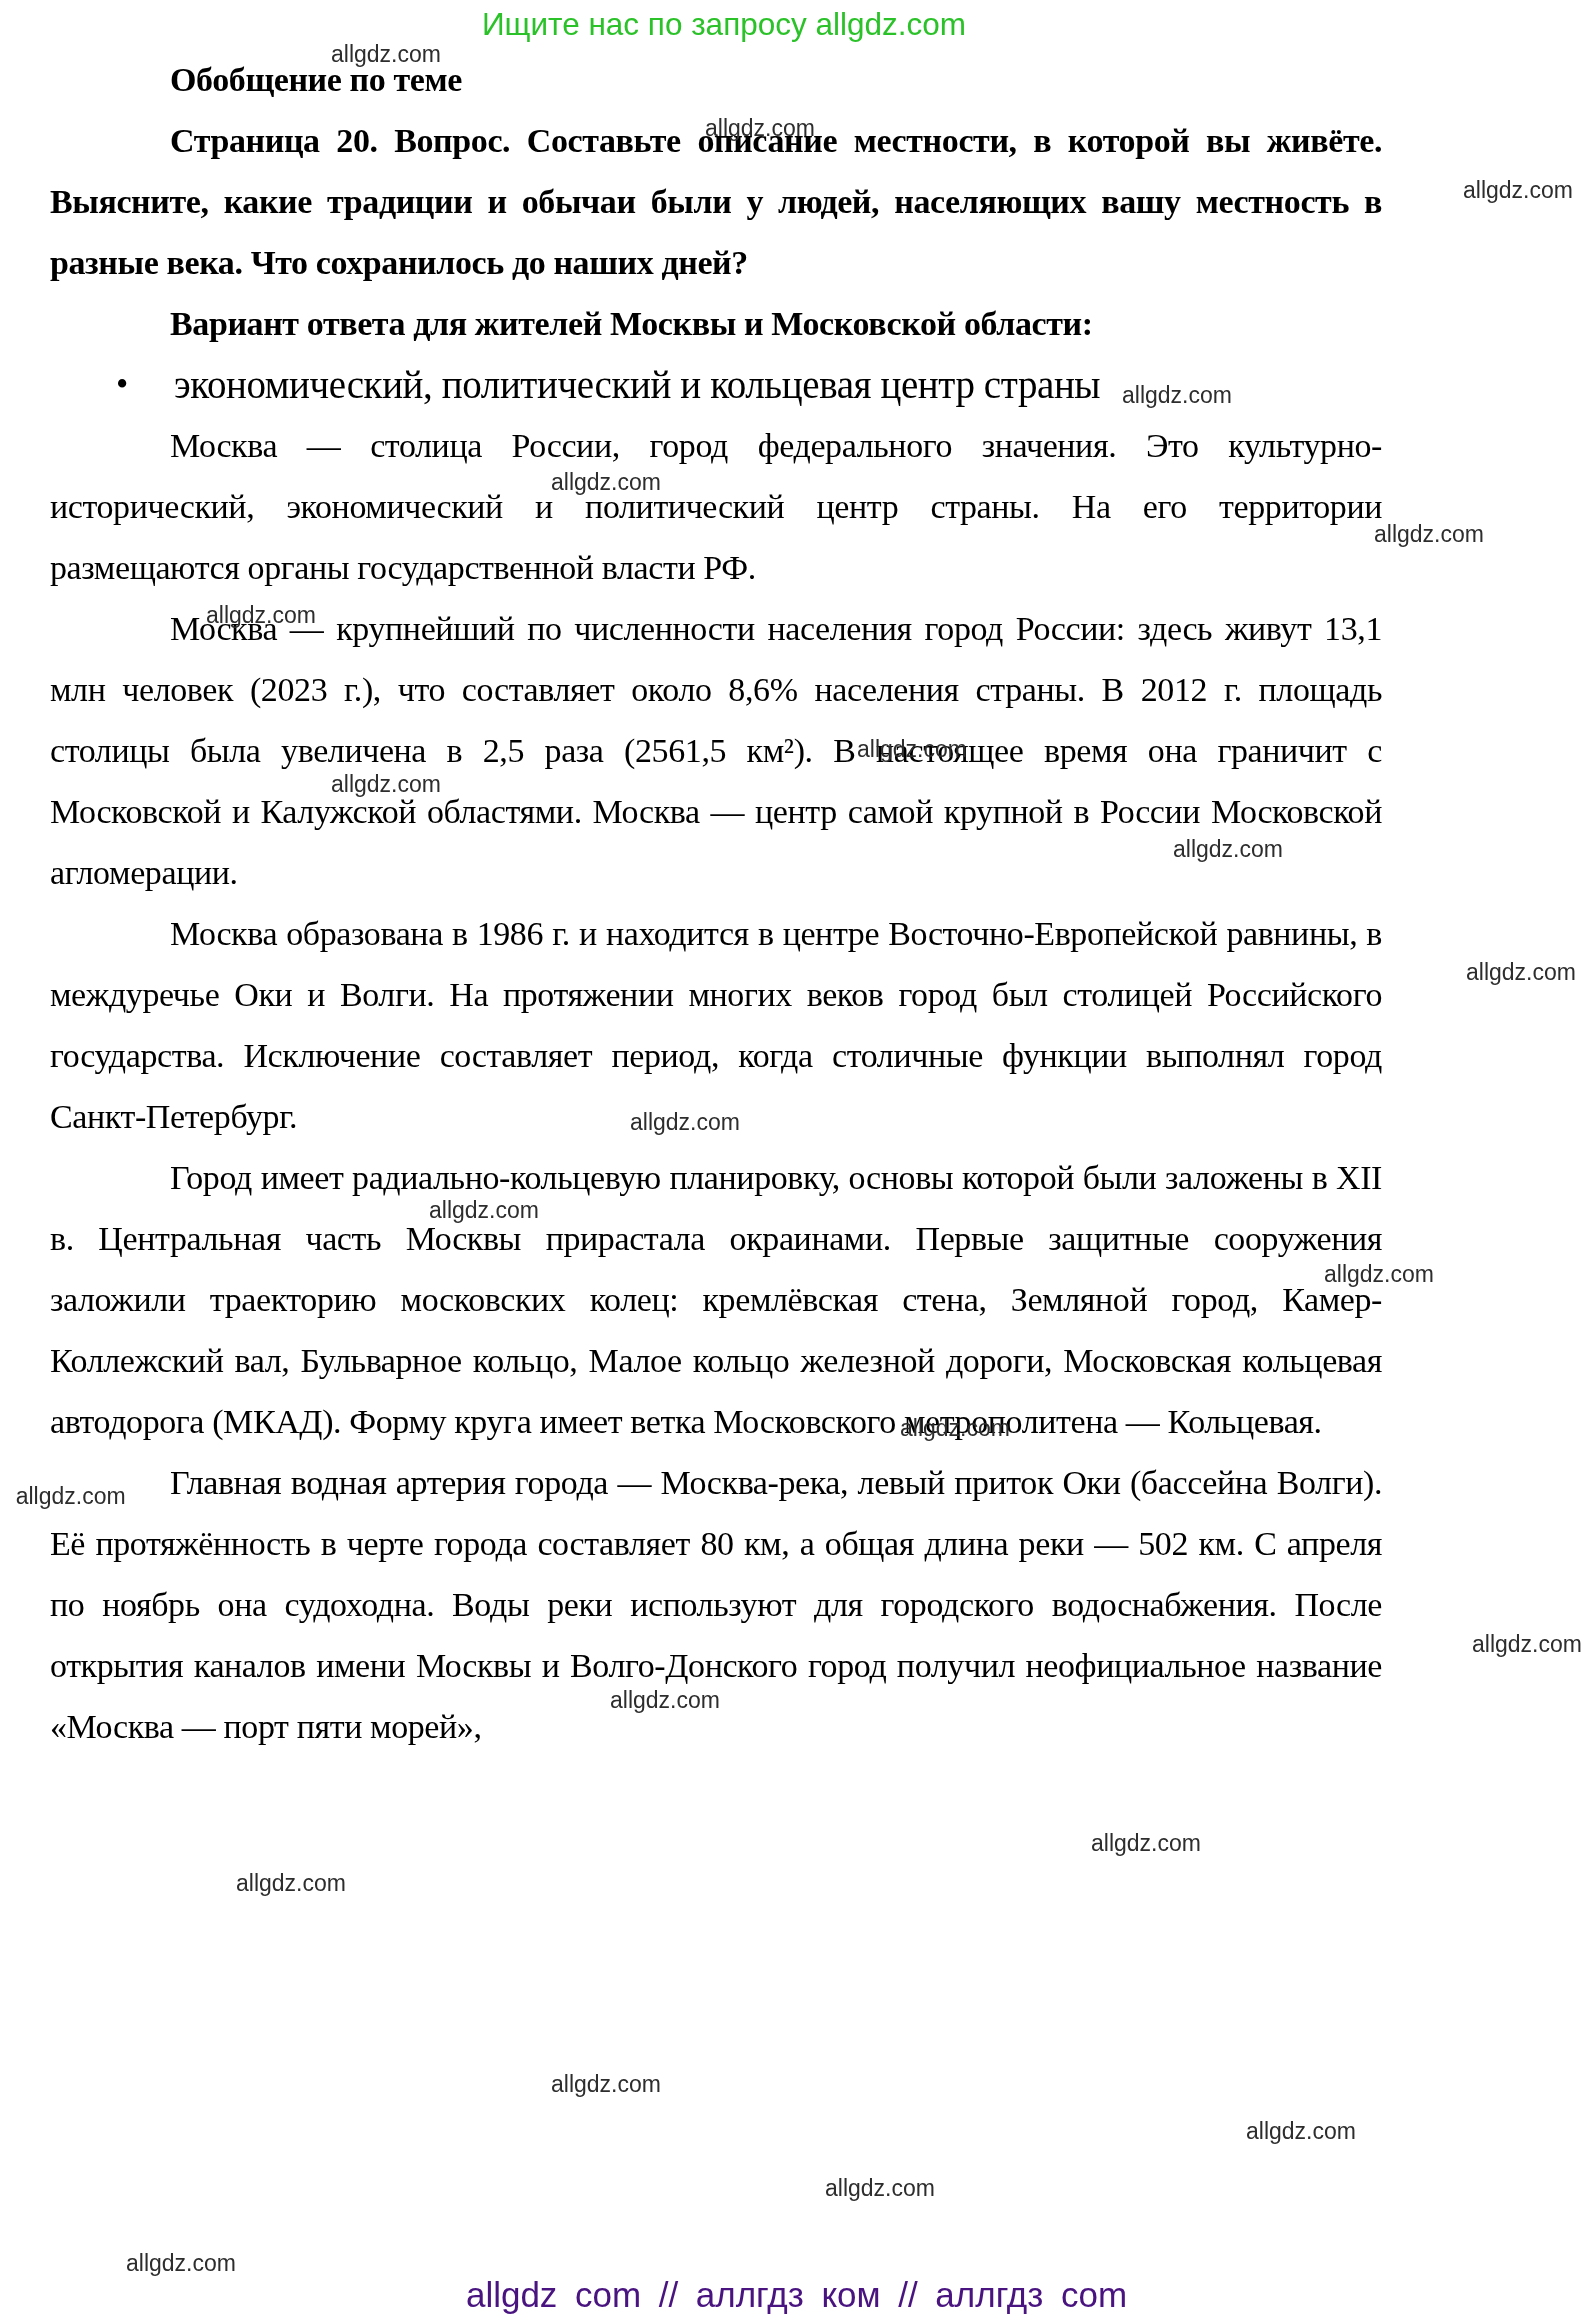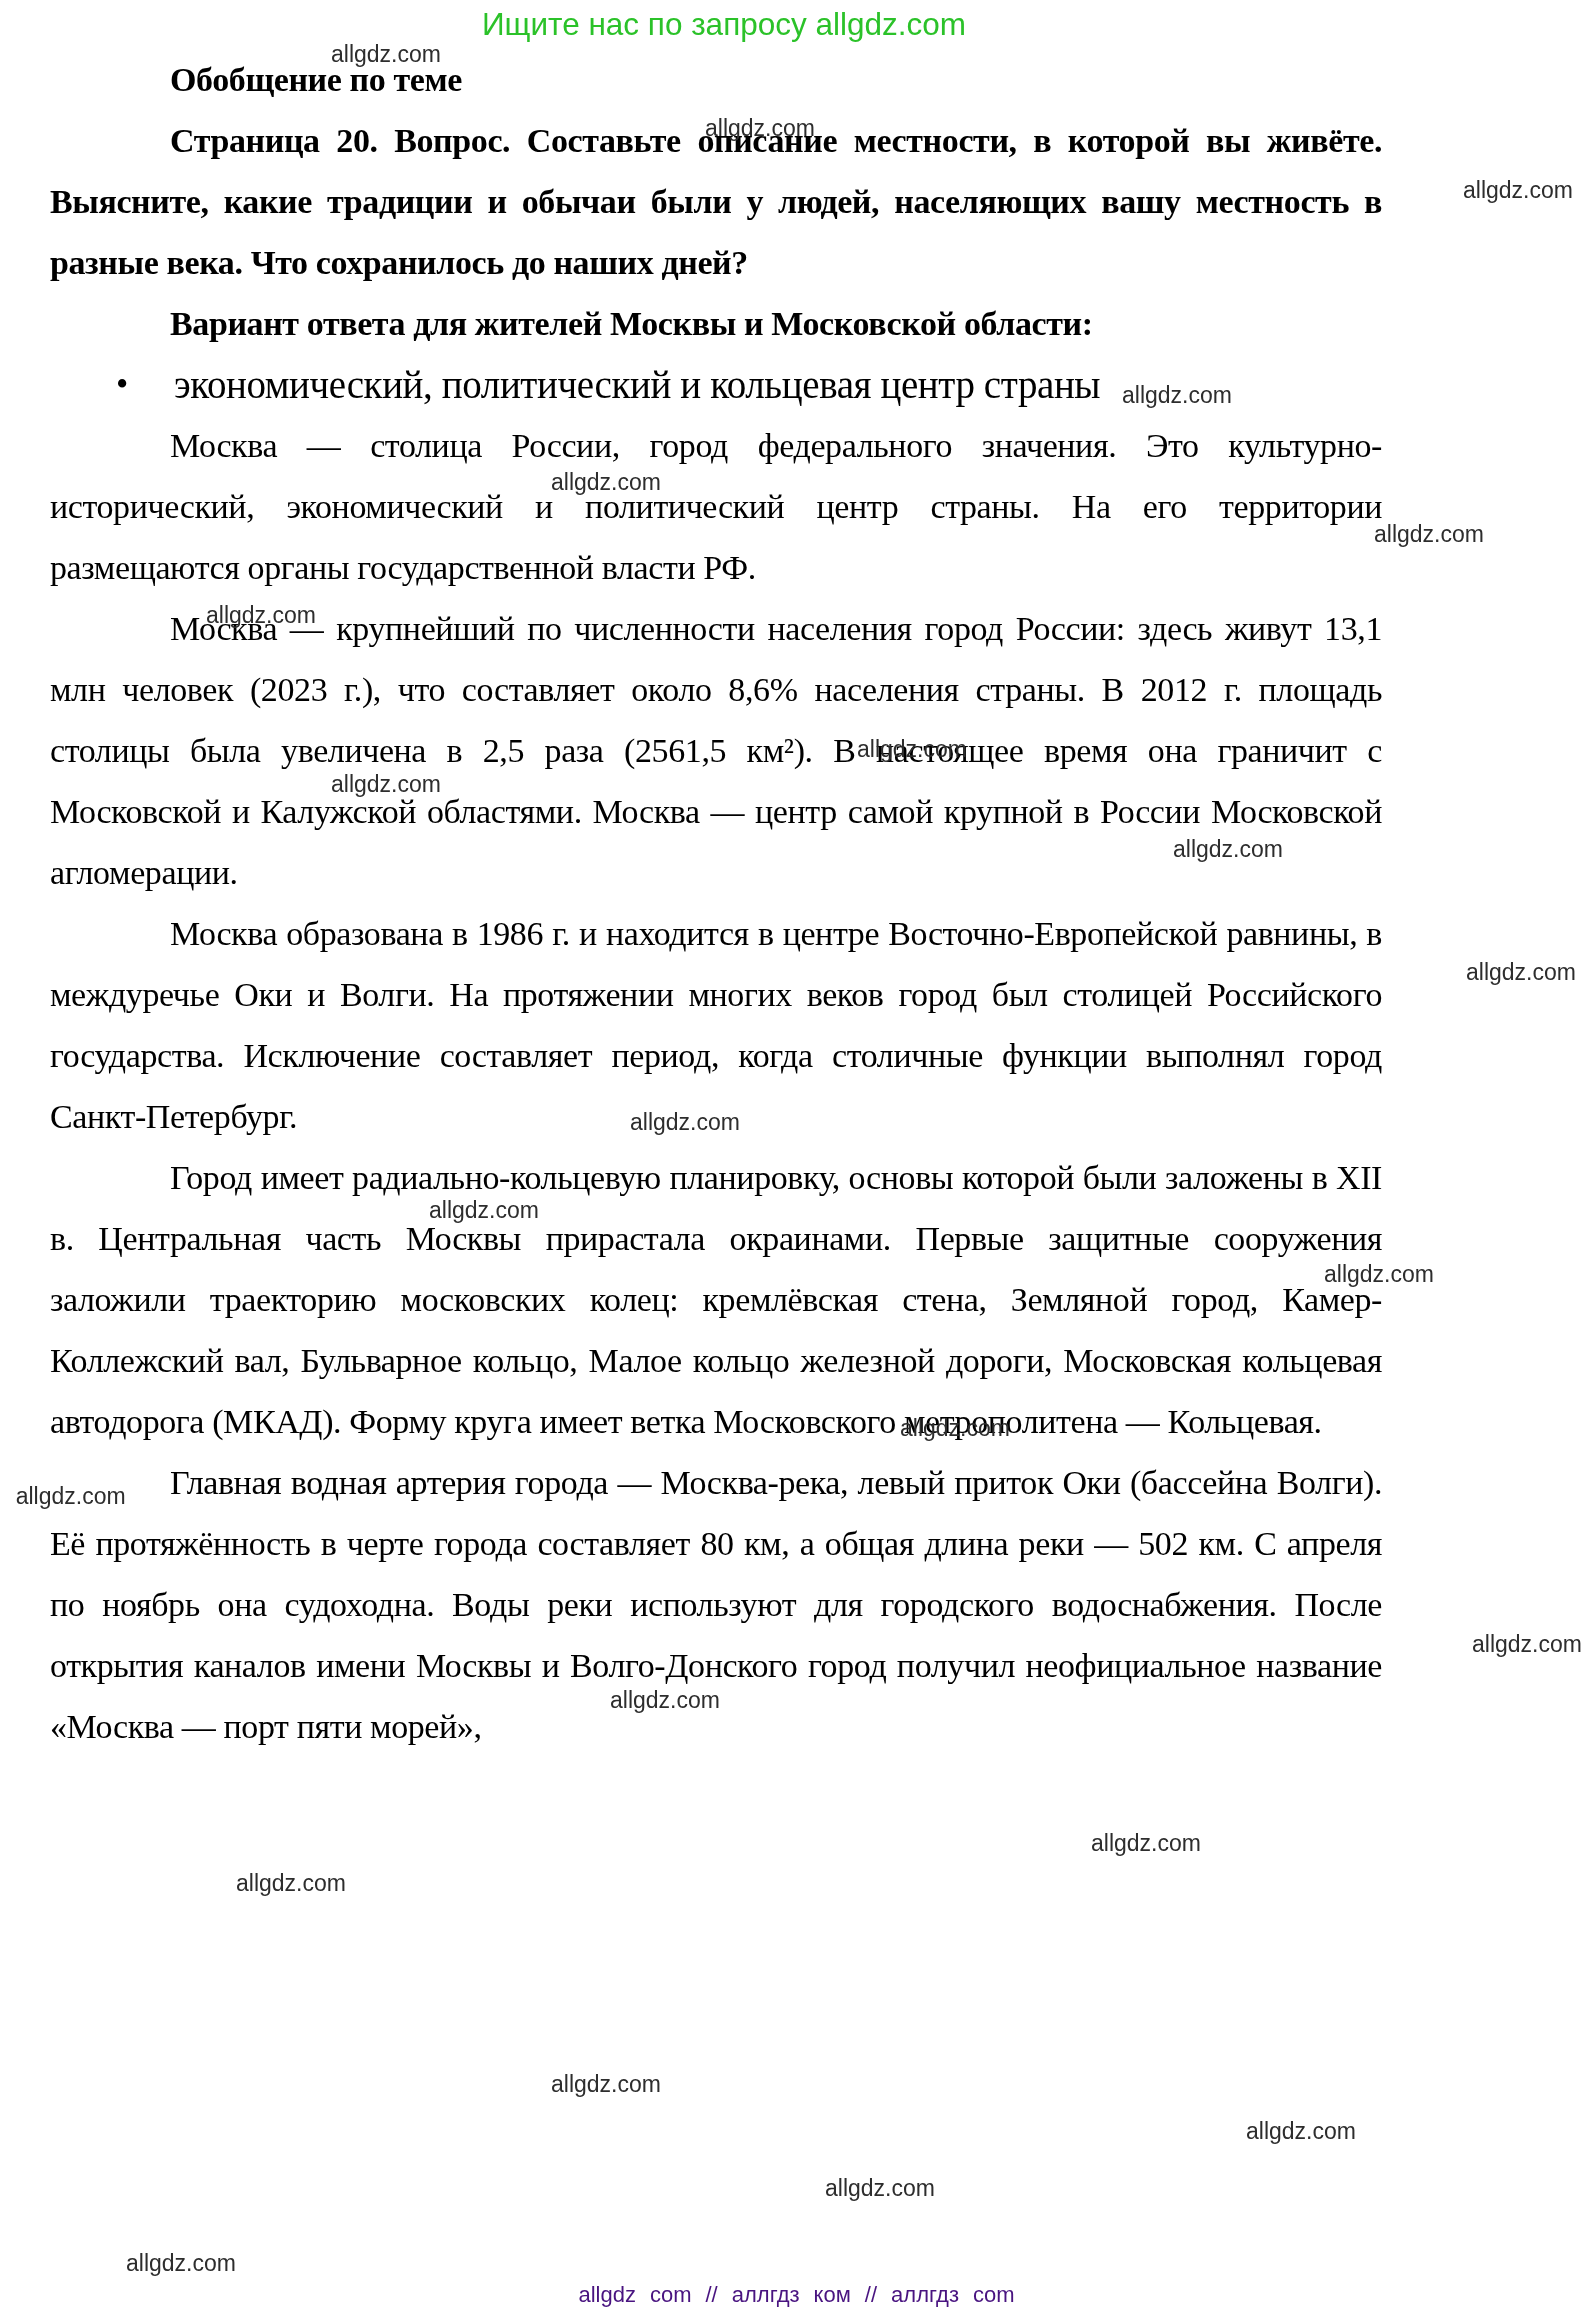--- a/index.html
+++ b/index.html
@@ -49,21 +49,21 @@
     position:absolute;
     font-family:"Liberation Sans","DejaVu Sans",sans-serif;
     font-size:23px;line-height:27px;
     color:var(--watermark-gray);
     white-space:nowrap;
   }
   .site-footer{
     position:absolute;top:2275px;left:0;width:1593px;
     text-align:center;
     font-family:"Liberation Sans","DejaVu Sans",sans-serif;
-    font-size:22px;line-height:39px;
+    font-size:35px;line-height:39px;
     color:var(--footer-purple);
     word-spacing:7.9px;
   }
 </style>
 </head>
 <body>
 
 <div class="promo-banner">Ищите нас по запросу allgdz.com</div>
 
 <div class="content">

